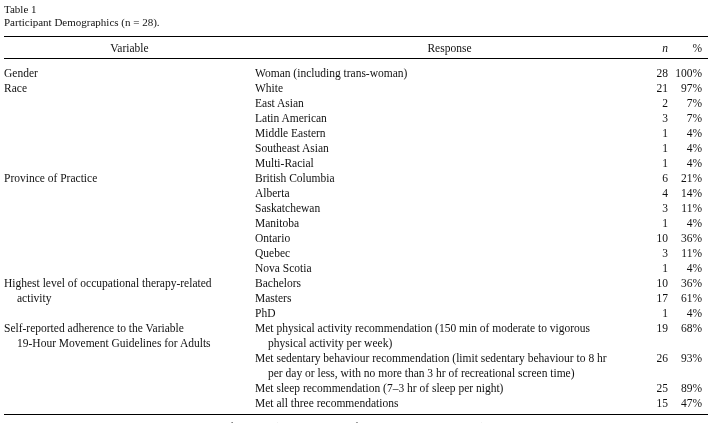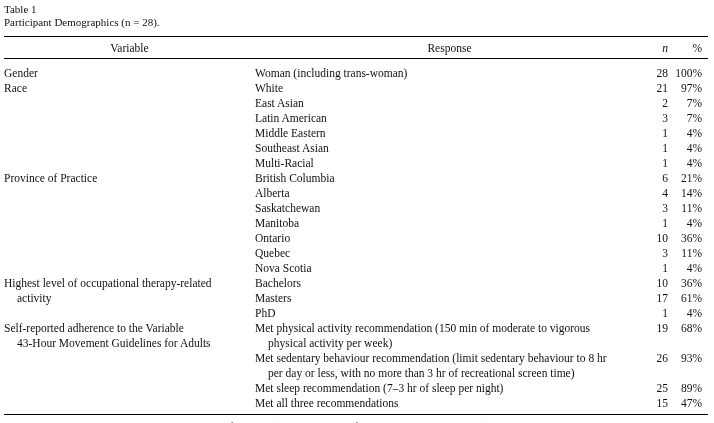--- a/index.html
+++ b/index.html
@@ -186,21 +186,21 @@
         <td>
             <div class="line">PhD</div>
           </td>
         <td class="num">1</td>
         <td class="num pct">4%</td>
       </tr>
 
       <tr>
         <td rowspan="4">
           <div class="line">Self-reported adherence to the Variable</div>
-          <div class="line cont">43-Hour Movement Guidelines for Adults</div>
+          <div class="line cont">19-Hour Movement Guidelines for Adults</div>
         </td>
         <td>
           <div class="line">Met physical activity recommendation (150 min of moderate to vigorous</div>
           <div class="line cont">physical activity per week)</div>
         </td>
         <td class="num">19</td>
         <td class="num pct">68%</td>
       </tr>
       <tr>
         <td>

